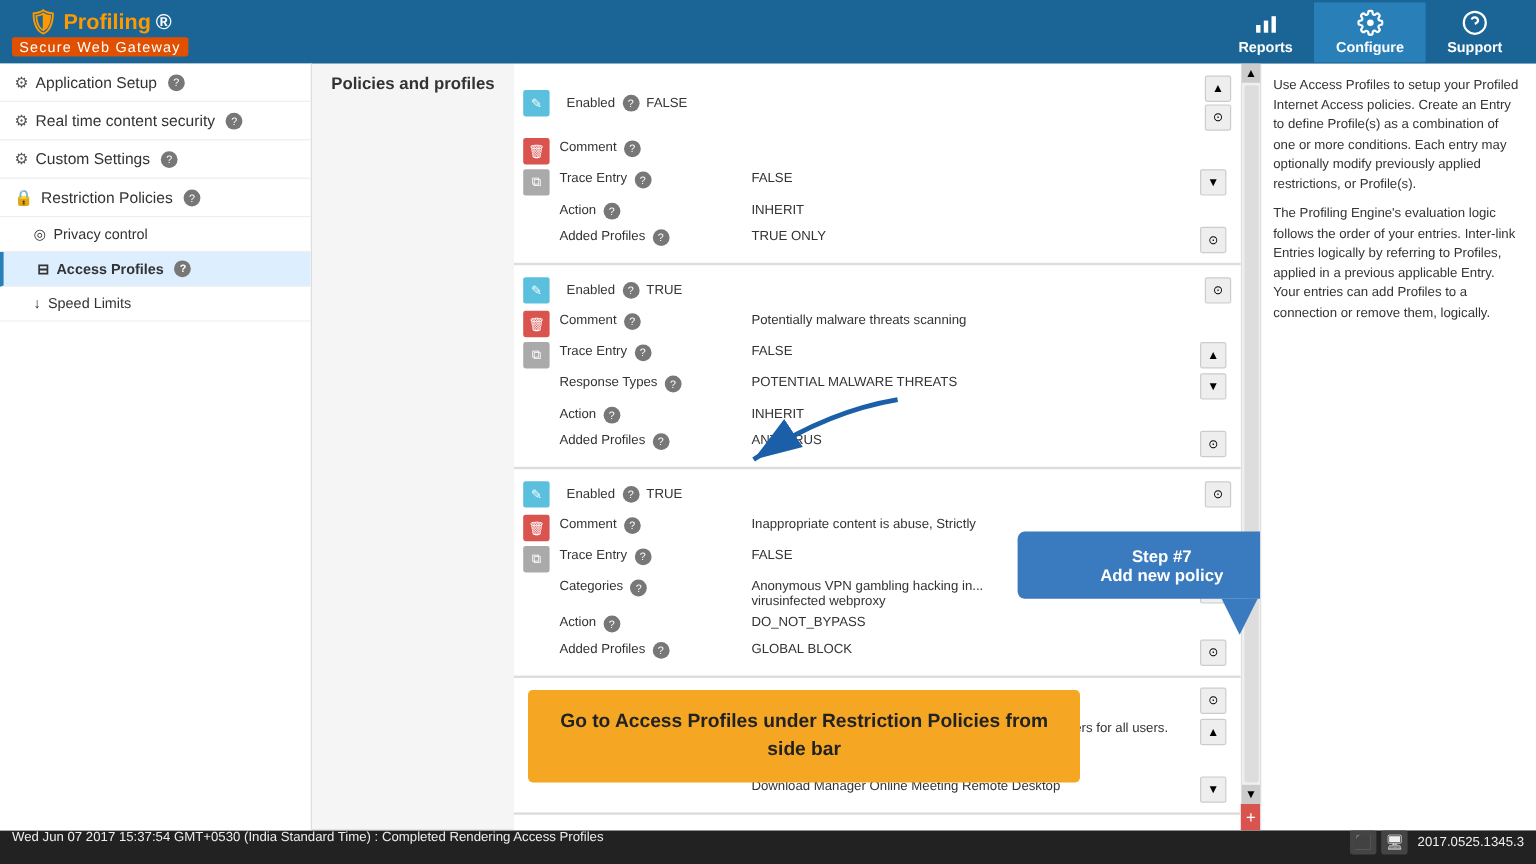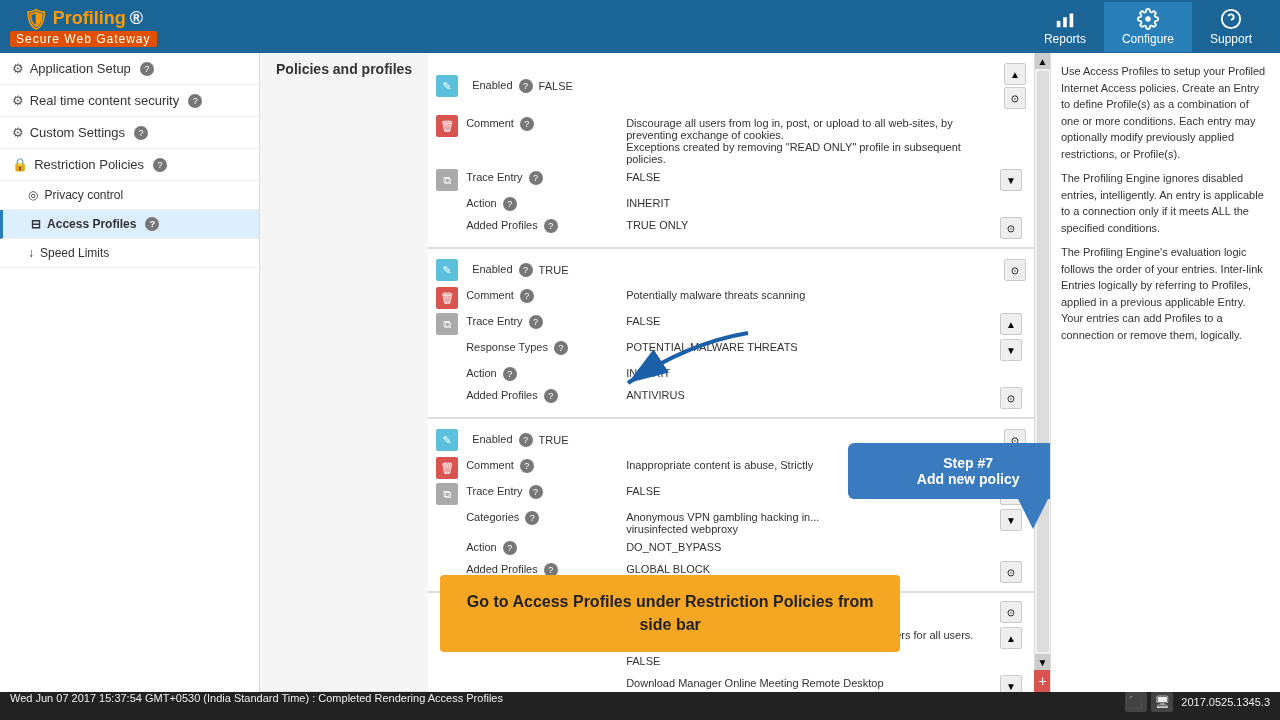--- a/index.html
+++ b/index.html
@@ -37,20 +37,21 @@
       color: white;
       font-size: 12px;
       padding: 1px 6px;
       border-radius: 2px;
       letter-spacing: 1px;
     }
     .top-nav-right {
       display: flex;
       align-items: center;
       gap: 0;
+      font-weight: bold;
     }
     .nav-btn {
       display: flex;
       flex-direction: column;
       align-items: center;
       color: white;
       padding: 6px 18px;
       cursor: pointer;
       font-size: 12px;
       gap: 2px;
@@ -396,21 +397,20 @@
               <div style="display:flex; flex-direction:column; gap:2px;">
                 <button class="ctrl-btn">▲</button>
                 <button class="ctrl-btn">⊙</button>
               </div>
             </div>
             <div class="policy-row">
               <div class="policy-row-actions">
                 <button class="policy-action-btn red">🗑</button>
               </div>
               <div class="policy-field-label">Comment <span class="help-icon">?</span></div>
-              <div class="policy-field-value">Discourage all users from log in, post, or upload to all web-sites, by preventing exchange of cookies.<br>Exceptions created by removing "READ ONLY" profile in subsequent policies.</div>
               <div class="policy-row-controls"></div>
             </div>
             <div class="policy-row">
               <div class="policy-row-actions">
                 <button class="policy-action-btn gray">⧉</button>
               </div>
               <div class="policy-field-label">Trace Entry <span class="help-icon">?</span></div>
               <div class="policy-field-value">FALSE</div>
               <div class="policy-row-controls">
                 <button class="ctrl-btn">▼</button>
@@ -601,21 +601,20 @@
               </marker>
             </defs>
             <path d="M 180 10 Q 120 20 60 60" stroke="#1a5fa8" stroke-width="4" fill="none" marker-end="url(#arrowhead)"></path>
           </svg>
         </div>
 
       </div>
 
       <div class="right-help">
         <p>Use Access Profiles to setup your Profiled Internet Access policies. Create an Entry to define Profile(s) as a combination of one or more conditions. Each entry may optionally modify previously applied restrictions, or Profile(s).</p>
-        <p>The Profiling Engine ignores disabled entries, intelligently. An entry is applicable to a connection only if it meets ALL the specified conditions.</p>
         <p>The Profiling Engine's evaluation logic follows the order of your entries. Inter-link Entries logically by referring to Profiles, applied in a previous applicable Entry. Your entries can add Profiles to a connection or remove them, logically.</p>
       </div>
 
     </div>
   </div>
 </div>
 
 <div class="status-bar">
   <span>Wed Jun 07 2017 15:37:54 GMT+0530 (India Standard Time) : Completed Rendering Access Profiles</span>
   <div class="status-right">

